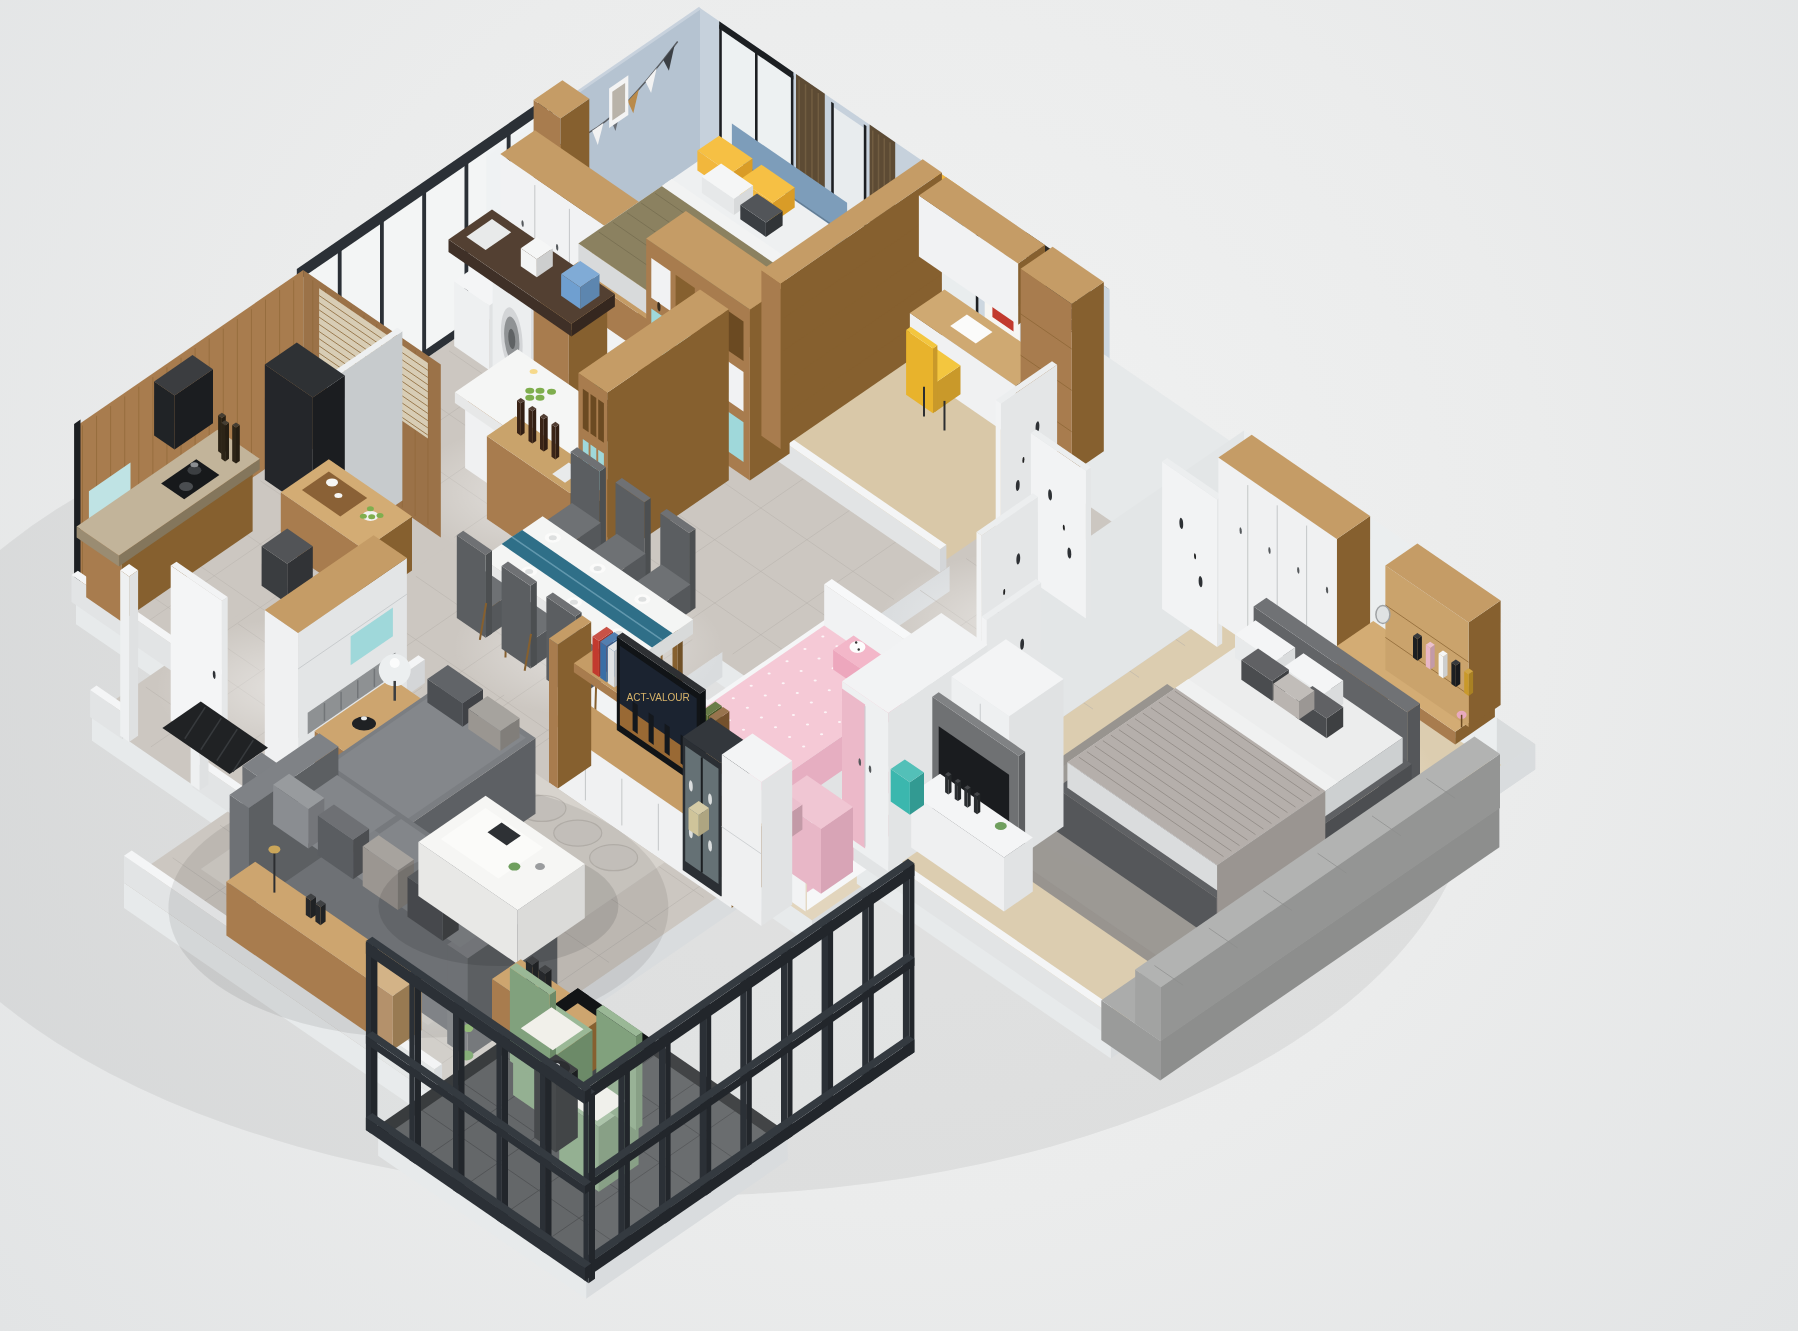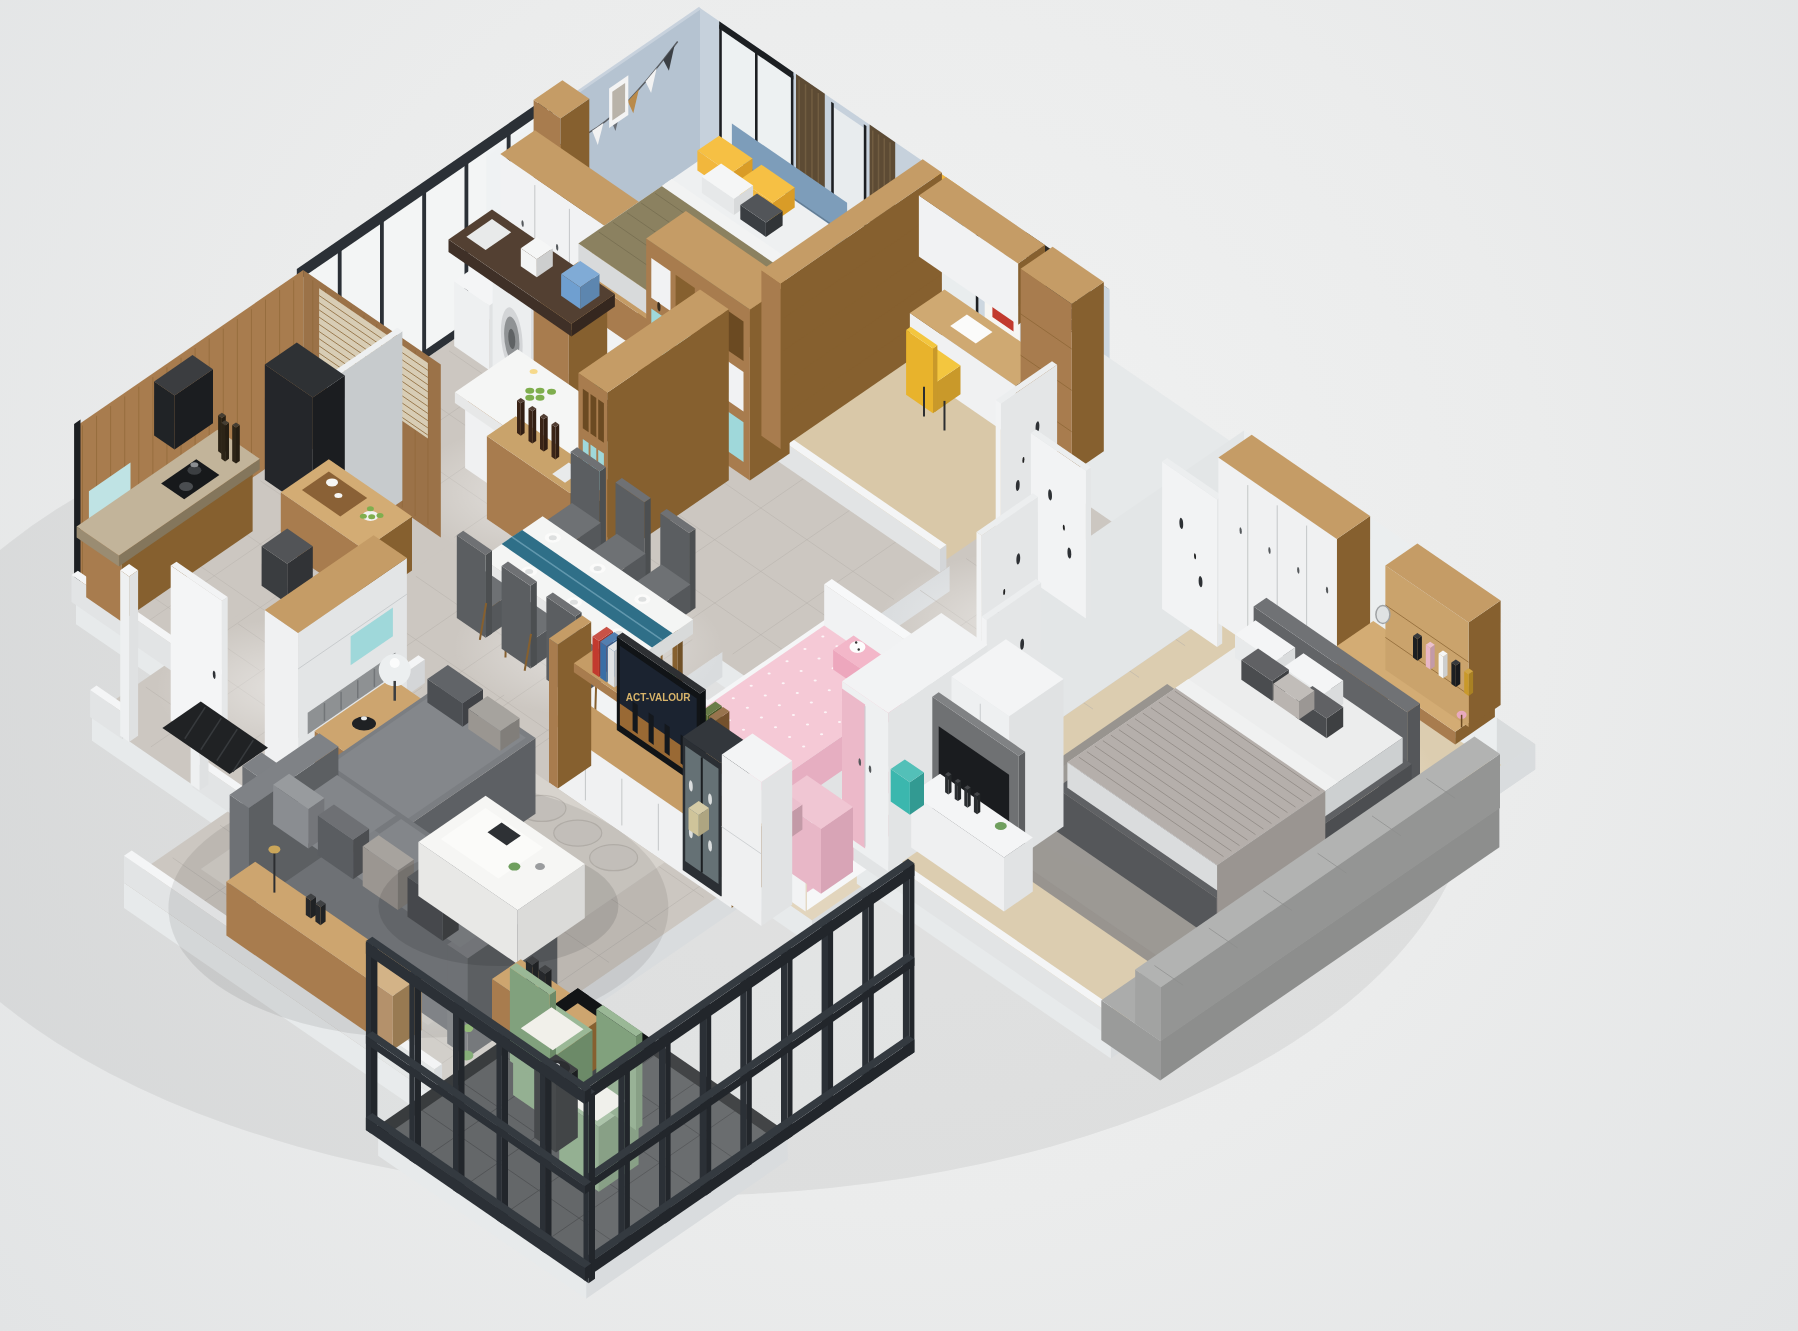--- a/index.html
+++ b/index.html
@@ -1,21 +1,21 @@
 <!DOCTYPE html>
 <html><head>
 <meta charset="utf-8">
 <style>
   html,body{margin:0;padding:0;}
   body{
     width:1798px;height:1331px;overflow:hidden;
     background:radial-gradient(circle at 50% 42%, #f1f2f2 0%, #ebecec 55%, #e2e4e5 100%);
     font-family:"Liberation Sans", sans-serif;
   }
-  .stage{width:1798px;height:1331px;position:relative;font-weight:bold;}
+  .stage{width:1798px;height:1331px;position:relative;}
   svg{display:block;}
 </style>
 </head>
 <body>
 
 <div class="stage">
   <svg id="scene" viewBox="0 0 1798 1331" width="1798" height="1331">
     <defs>
       <radialGradient id="pool" cx="50%" cy="50%" r="50%">
         <stop offset="0%" stop-color="#ffffff" stop-opacity="0.85"></stop>

